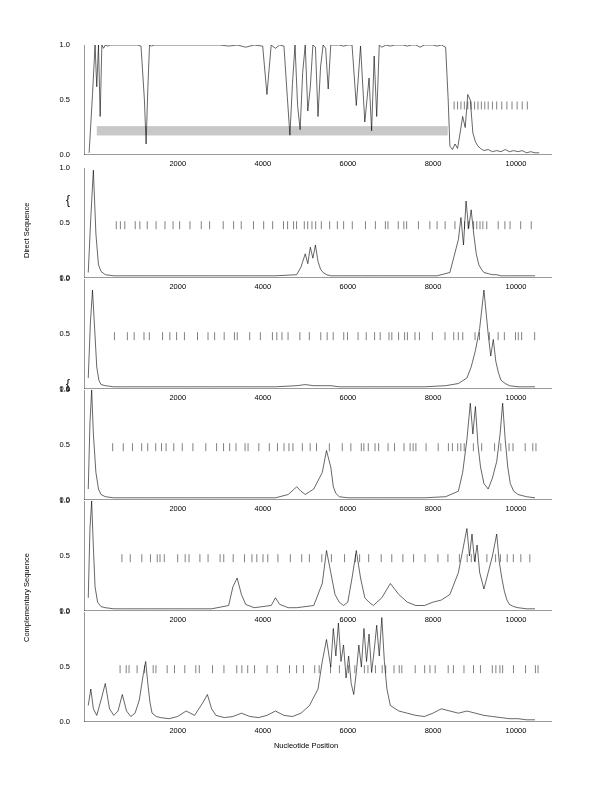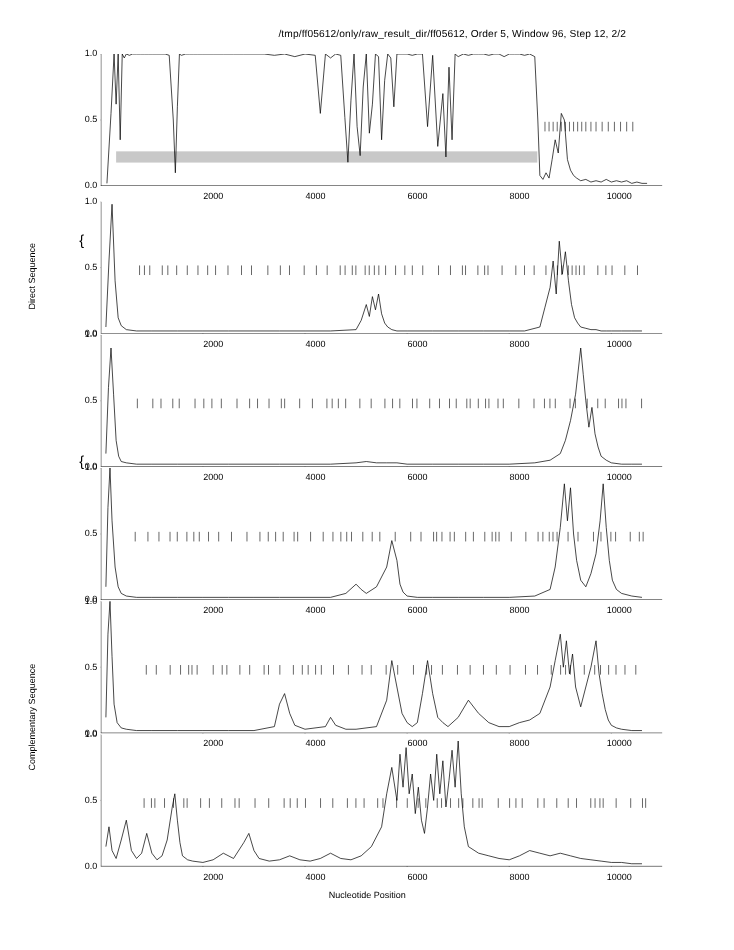--- a/index.html
+++ b/index.html
@@ -40,21 +40,21 @@
     top: 0;
     width: 100%;
     height: 100%;
   }
   .ytick-label {
     position: absolute;
     font-size: 7.5px;
     text-align: right;
     width: 20px;
     right: 100%;
-    margin-right: 3px;
+    margin-right: 14px;
     line-height: 1;
   }
   .xtick-label {
     position: absolute;
     font-size: 7.5px;
     text-align: right;
     width: 34px;
     line-height: 1;
   }
   .xlabel {
@@ -80,21 +80,20 @@
   svg { display: block; }
   .gray-band {
     fill: #c8c8c8;
   }
 </style>
 </head>
 <body>
 
 <div id="page">
 
-  <div class="title">/tmp/ff05612/only/raw_result_dir/ff05612, Order 5, Window 96, Step 12, 2/2</div>
 
   <div class="ylabel" style="left:22px; top:258px;">Direct Sequence</div>
   <div class="ylabel" style="left:22px; top:642px;">Complementary Sequence</div>
 
   <div class="brace" style="left:66px; top:193px;">{</div>
   <div class="brace" style="left:66px; top:377px;">{</div>
 
   <div class="xlabel">Nucleotide Position</div>
 
   <div id="panels">

